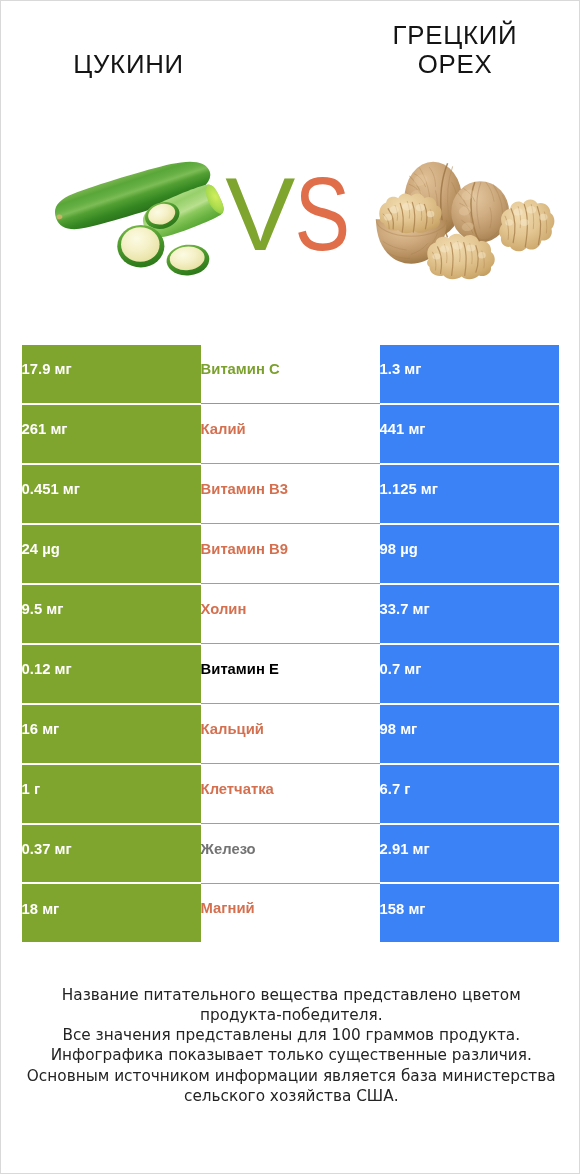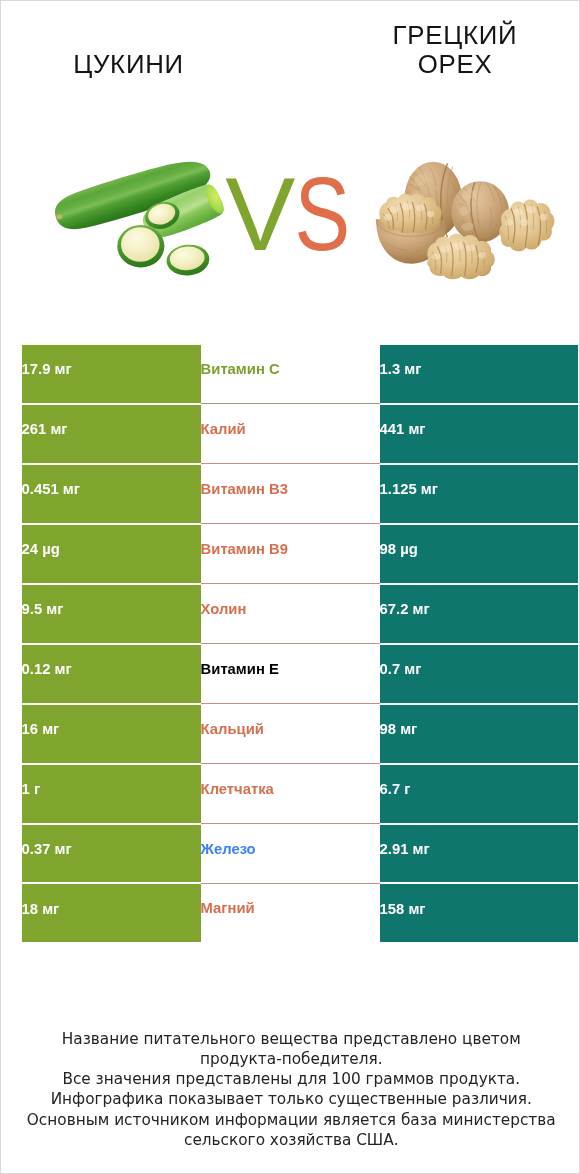--- a/index.html
+++ b/index.html
@@ -14,23 +14,23 @@
   .prod-right{left:372.4px;top:38.2px;}
   .vs{position:absolute;left:0;top:42px;width:580px;text-align:center;font-size:103px;line-height:103px;letter-spacing:1px;}
   .vs span{display:inline-block;}
   .v{color:#80a52e;transform:scaleX(1.02);position:relative;left:1.5px;}
   .s{color:#e06e4a;transform:scaleX(0.81);position:relative;left:0px;margin-left:-5.5px;}
   table.cmp{position:absolute;left:20.6px;top:344px;width:537px;border-collapse:collapse;table-layout:fixed;}
   td{height:57.95px;padding:0;text-align:left;font-size:14.8px;font-weight:bold;vertical-align:middle;line-height:40px;}
   td > span{display:inline-block;position:relative;top:-4.8px;}
   td.left{width:179px;background:#80a52e;color:#fff;border-bottom:2px solid #fff;}
   td.mid{width:179px;background:#fff;border-bottom:1px solid #80a52e;}
-  td.right{width:198px;background:#0f766e;color:#fff;border-bottom:2px solid #fff;}
+  td.right{width:179px;background:#3b82f6;color:#fff;border-bottom:2px solid #fff;}
   tr:last-child td{border-bottom:none;margin-top:8px;}
-  .note{position:absolute;left:0;top:1028px;width:580.5px;text-align:center;font-size:15.3px;font-family:"DejaVu Sans",sans-serif;color:#232323;line-height:20.15px;}
+  .note{position:absolute;left:0;top:984px;width:580.5px;text-align:center;font-size:15.3px;font-family:"DejaVu Sans",sans-serif;color:#232323;line-height:20.15px;}
 </style>
 </head>
 <body>
 
 <div class="page">
   <div class="titles">
     <div class="title-left">ЦУКИНИ</div>
     <div class="title-right">
       <div>ГРЕЦКИЙ</div>
       <div>ОРЕХ</div>
@@ -275,40 +275,40 @@
           <td class="right"><span>1.125 мг</span></td>
         </tr>
         <tr>
           <td class="left"><span>24 µg</span></td>
           <td class="mid" style="color: rgb(212, 112, 79); border-bottom-color: rgb(194, 146, 136); margin-left: 36px;"><span>Витамин B9</span></td>
           <td class="right"><span>98 µg</span></td>
         </tr>
         <tr>
           <td class="left"><span>9.5 мг</span></td>
           <td class="mid" style="color: rgb(212, 112, 79); border-bottom-color: rgb(194, 146, 136);"><span>Холин</span></td>
-          <td class="right"><span>67.2 мг</span></td>
+          <td class="right"><span>33.7 мг</span></td>
         </tr>
         <tr>
           <td class="left"><span>0.12 мг</span></td>
           <td class="mid" style="color: #000000; border-bottom-color: rgb(194, 146, 136);"><span>Витамин E</span></td>
           <td class="right"><span>0.7 мг</span></td>
         </tr>
         <tr>
           <td class="left"><span>16 мг</span></td>
           <td class="mid" style="color: rgb(212, 112, 79); border-bottom-color: rgb(194, 146, 136);"><span>Кальций</span></td>
           <td class="right"><span>98 мг</span></td>
         </tr>
         <tr>
           <td class="left"><span>1 г</span></td>
           <td class="mid" style="color: rgb(212, 112, 79); border-bottom-color: rgb(194, 146, 136);"><span>Клетчатка</span></td>
           <td class="right"><span>6.7 г</span></td>
         </tr>
         <tr>
           <td class="left"><span>0.37 мг</span></td>
-          <td class="mid" style="color: #3b82f6; border-bottom-color: rgb(194, 146, 136);"><span>Железо</span></td>
+          <td class="mid" style="color: #737373; border-bottom-color: rgb(194, 146, 136);"><span>Железо</span></td>
           <td class="right"><span>2.91 мг</span></td>
         </tr>
         <tr>
           <td class="left"><span>18 мг</span></td>
           <td class="mid" style="color: rgb(212, 112, 79); border-bottom-color: rgb(194, 146, 136);"><span>Магний</span></td>
           <td class="right"><span>158 мг</span></td>
         </tr>
       </tbody>
     </table>
   <div class="note">

